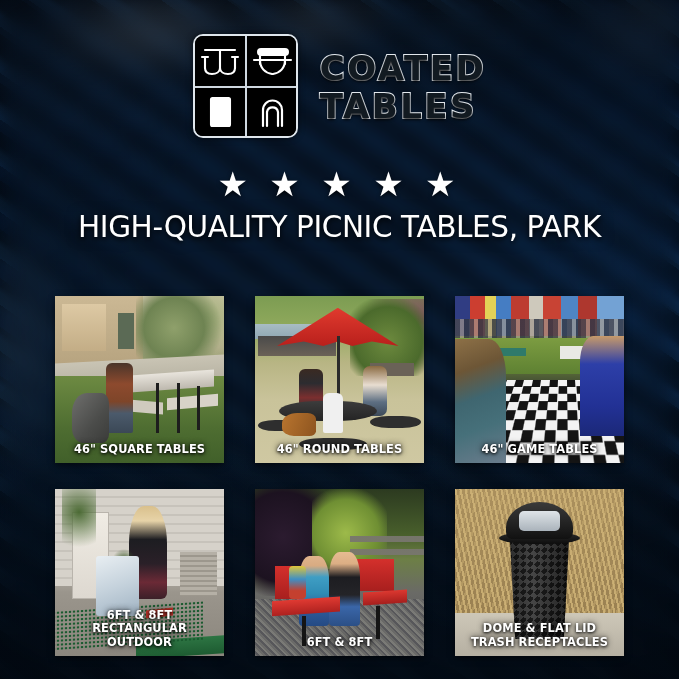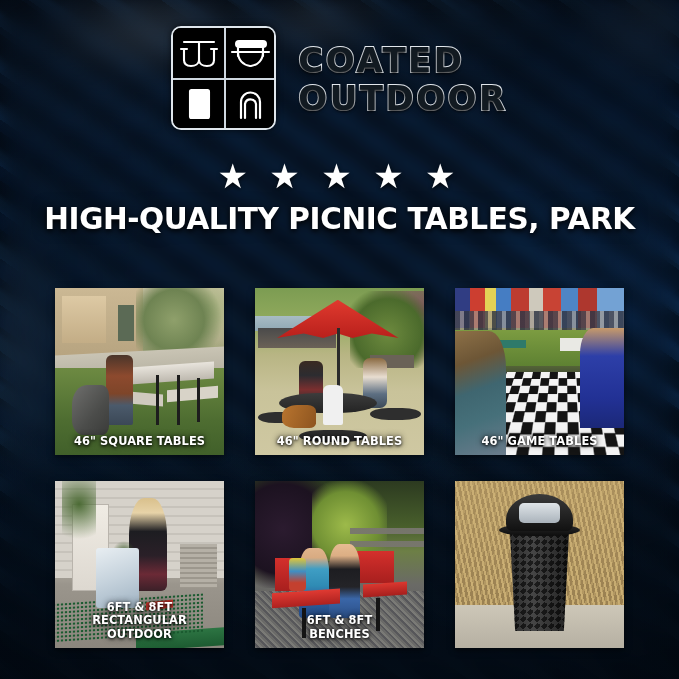--- a/index.html
+++ b/index.html
@@ -64,21 +64,21 @@
   }
   
   #bg-vig{
     position:absolute; inset:0;
     background:
       radial-gradient(ellipse 95% 80% at 50% 40%, rgba(0,0,0,0) 30%, rgba(2,8,16,.55) 78%, rgba(1,5,11,.85) 100%),
       linear-gradient(180deg, rgba(0,0,0,.40) 0%, rgba(0,0,0,.12) 18%, rgba(0,0,0,.10) 62%, rgba(3,12,22,.72) 100%);
   }
 
   
-  #stage{ position:absolute; inset:0; z-index:2; }
+  #stage{ position:absolute; inset:0; z-index:2;margin-top:8px; }
 
   
   .logo-row{
     position:absolute; left:0; right:0; top:26px;
     display:flex; align-items:center; justify-content:center; gap:22px;
   }
   .logo-mark{
     width:105px; height:104px;
     border-radius:10px;
     background:#000;
@@ -123,21 +123,21 @@
     color:#ffffff;
     text-shadow:0 2px 4px rgba(0,0,0,.8);
   }
 
   
   .headline{
     position:absolute; left:30px; right:30px; top:203px;
     text-align:center;
     color:#ffffff;
     font-family:"DejaVu Sans", sans-serif;
-    font-weight:700;
+    font-weight:400;
     font-size:29.5px;
     line-height:33px;
     letter-spacing:-0.4px;
     text-shadow:0 2px 5px rgba(0,0,0,.85), 0 0 14px rgba(0,0,0,.55);
   }
   .headline .l2{ display:block; }
 
   
   .grid{
     position:absolute; left:55px; top:288px; width:569px;
@@ -376,21 +376,21 @@
       <div class="logo-cell">
         <svg width="42" height="36" viewBox="0 0 42 36" fill="none" stroke="#ffffff" stroke-width="2.2" stroke-linecap="round">
           <path d="M12 32 L12 16 A9.5 9.5 0 0 1 31 16 L31 32"></path>
           <path d="M16 32 L16 18 A5.6 5.6 0 0 1 27 18 L27 32"></path>
         </svg>
       </div>
     </div>
 
     <div class="logo-type">
       <div class="logo-word">COATED</div>
-      <div class="logo-word">OUTDOOR</div>
+      <div class="logo-word">TABLES</div>
     </div>
   </div>
 
   <div class="stars">★ ★ ★ ★ ★</div>
 
   <div class="headline">
     <span>HIGH-QUALITY PICNIC TABLES, PARK</span>
   </div>
 
   <div class="grid">
@@ -485,29 +485,32 @@
         <div class="seat2"></div>
         <div class="boy1"></div>
           <div class="boy2"></div>
           <div class="pack"></div>
         <div class="seat1"></div>
         <div class="lg" style="left:28%;top:76%;height:18%"></div>
         <div class="lg" style="right:26%;top:70%;height:20%"></div>
       </div>
       <div class="cap">
         <span>6FT &amp; 8FT</span>
-        <span class="l2">BENCHES</span>
       </div>
     </div>
 
     <div class="card">
       <div class="photo p6">
         <div class="reeds"></div>
           <div class="path"></div>
         <div class="body"></div>
           <div class="rim"></div>
         <div class="dome"></div>
           <div class="flap"></div>
       </div>
+      <div class="cap">
+        <span>DOME &amp; FLAT LID</span>
+        <span class="l2">TRASH RECEPTACLES</span>
+      </div>
     </div>
 
   </div>
 </div>
 
 </body></html>

